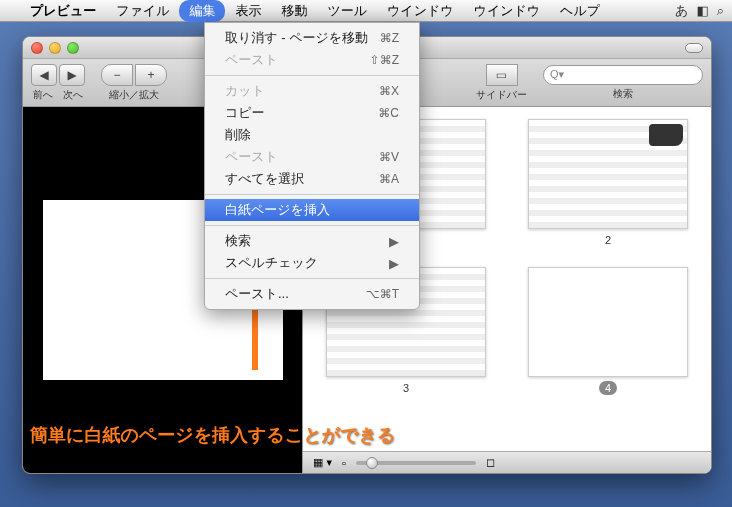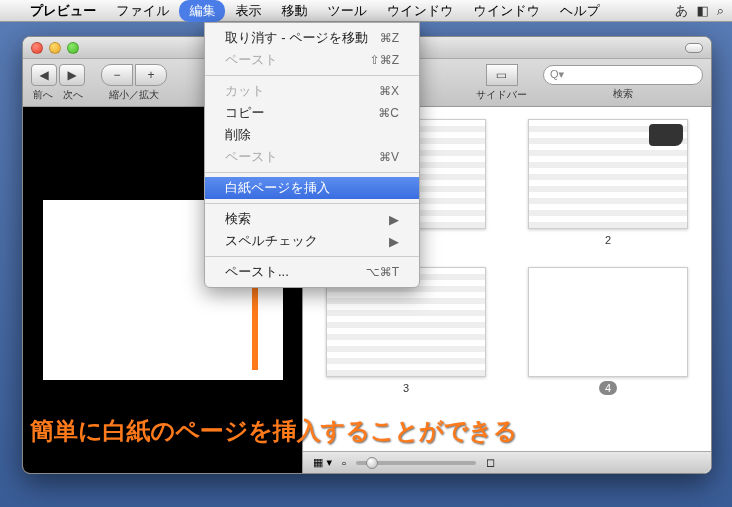--- a/index.html
+++ b/index.html
@@ -62,21 +62,21 @@
 .thumb-num { font-size: 11px; color: #333; padding: 1px 6px; }
 .thumb-num.selected { background: #888; color: #fff; border-radius: 8px; }
 .car-deco { position:absolute; top:4px; right:4px; width:34px; height:22px; background:#333; border-radius:4px 4px 8px 4px; }
 
 
 .bottombar { position: absolute; bottom: 0; left: 280px; right: 0; height: 22px; background: linear-gradient(180deg, #e8e8e8, #c8c8c8); border-top: 1px solid #aaa; display: flex; align-items: center; padding: 0 10px; gap: 10px; font-size: 11px; }
 .slider { width: 120px; height: 4px; background: #aaa; border-radius: 2px; position: relative; }
 .slider-knob { position: absolute; left: 10px; top: -4px; width: 12px; height: 12px; background: radial-gradient(circle at 35% 30%, #fff, #bbb); border: 1px solid #888; border-radius: 50%; }
 
 
-.annotation { position: absolute; bottom: 60px; left: 30px; font-size: 24px; font-weight: bold; color: #ff7a1a; text-shadow: 1px 1px 2px rgba(0,0,0,0.6); z-index: 50; }
+.annotation { position: absolute; bottom: 60px; left: 30px; font-size: 18px; font-weight: bold; color: #ff7a1a; text-shadow: 1px 1px 2px rgba(0,0,0,0.6); z-index: 50; }
 .arrow-annot { position: absolute; top: 200px; left: 230px; z-index: 150; pointer-events: none; }
 </style>
 </head>
 <body>
 
 <div class="menubar">
   <span class="apple"></span>
   <span class="menu-item bold">プレビュー</span>
   <span class="menu-item">ファイル</span>
   <span class="menu-item active">編集</span>
@@ -111,20 +111,24 @@
       <span>コピー</span>
       <span class="dd-shortcut">⌘C</span>
     </div>
   <div class="dropdown-item">
       <span>削除</span>
     </div>
   <div class="dropdown-item disabled">
       <span>ペースト</span>
       <span class="dd-shortcut">⌘V</span>
     </div>
+  <div class="dropdown-item">
+      <span>すべてを選択</span>
+      <span class="dd-shortcut">⌘A</span>
+    </div>
   <div class="dropdown-sep"></div>
   <div class="dropdown-item highlighted">
       <span>白紙ページを挿入</span>
     </div>
   <div class="dropdown-sep"></div>
   <div class="dropdown-item">
       <span>検索</span>
       <span class="dd-sub">▶</span>
     </div>
   <div class="dropdown-item">

